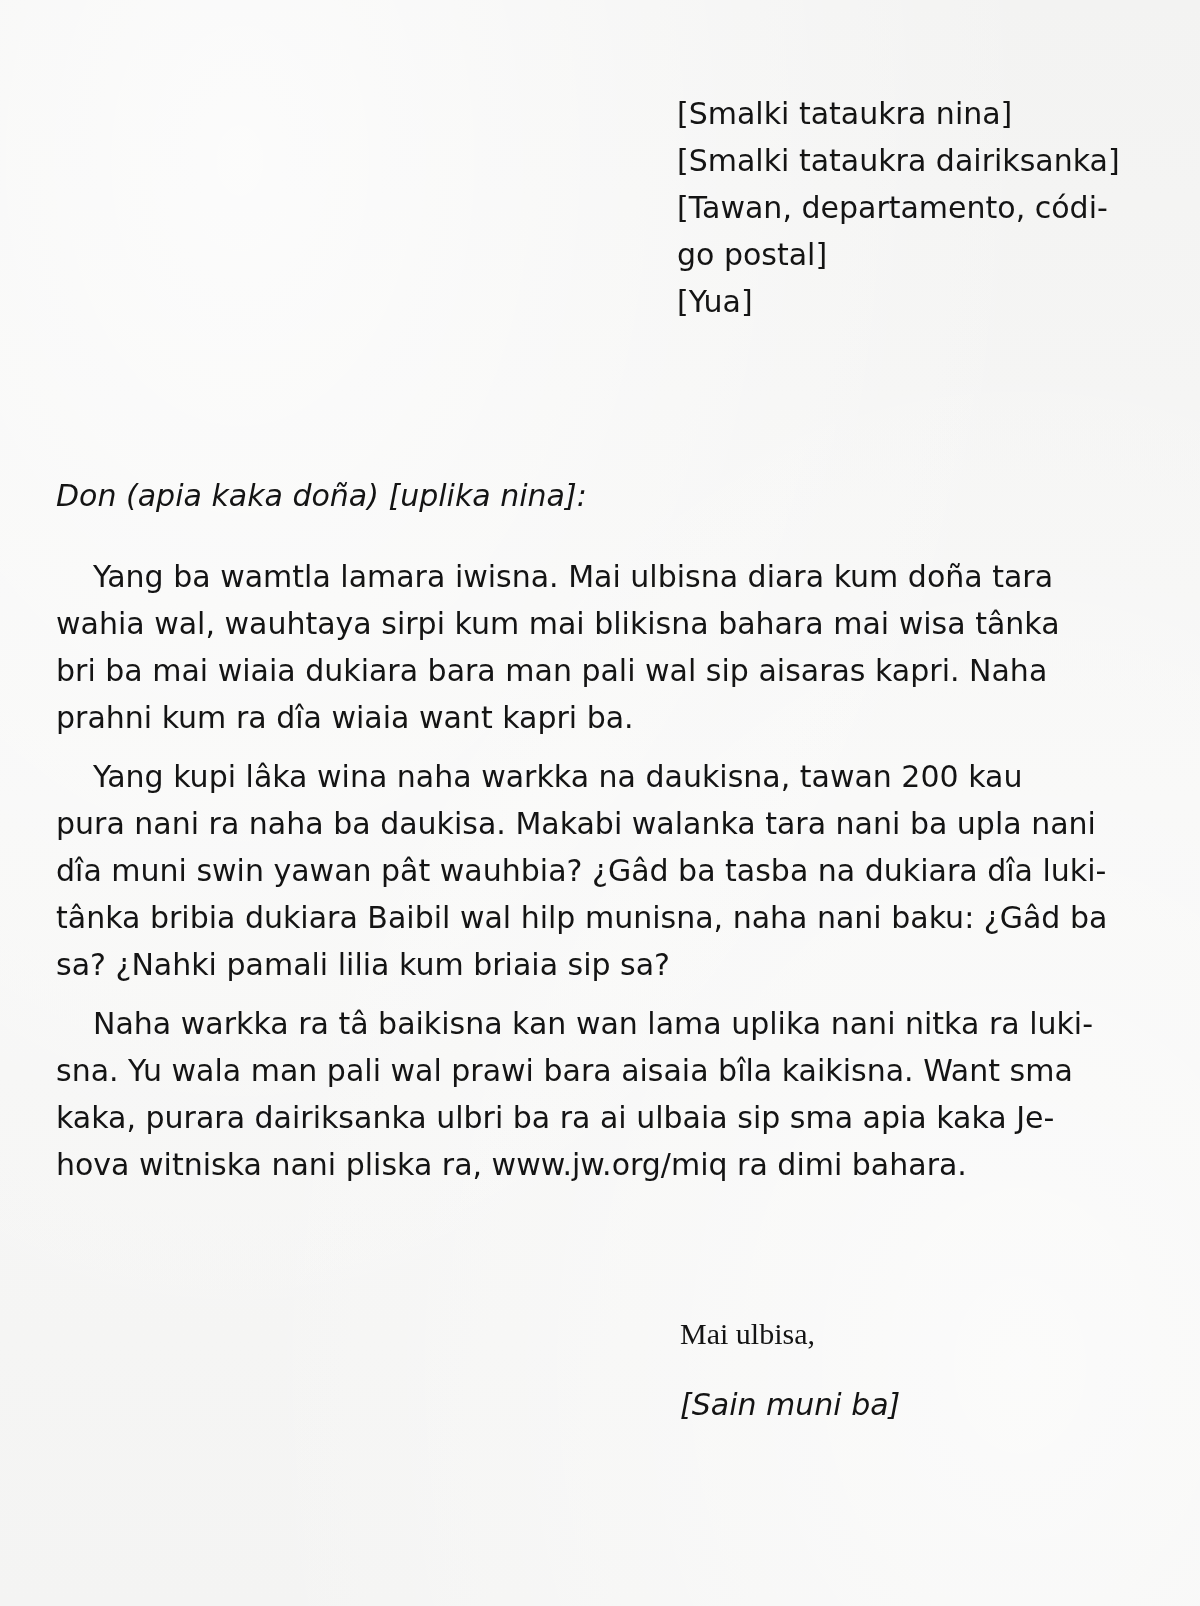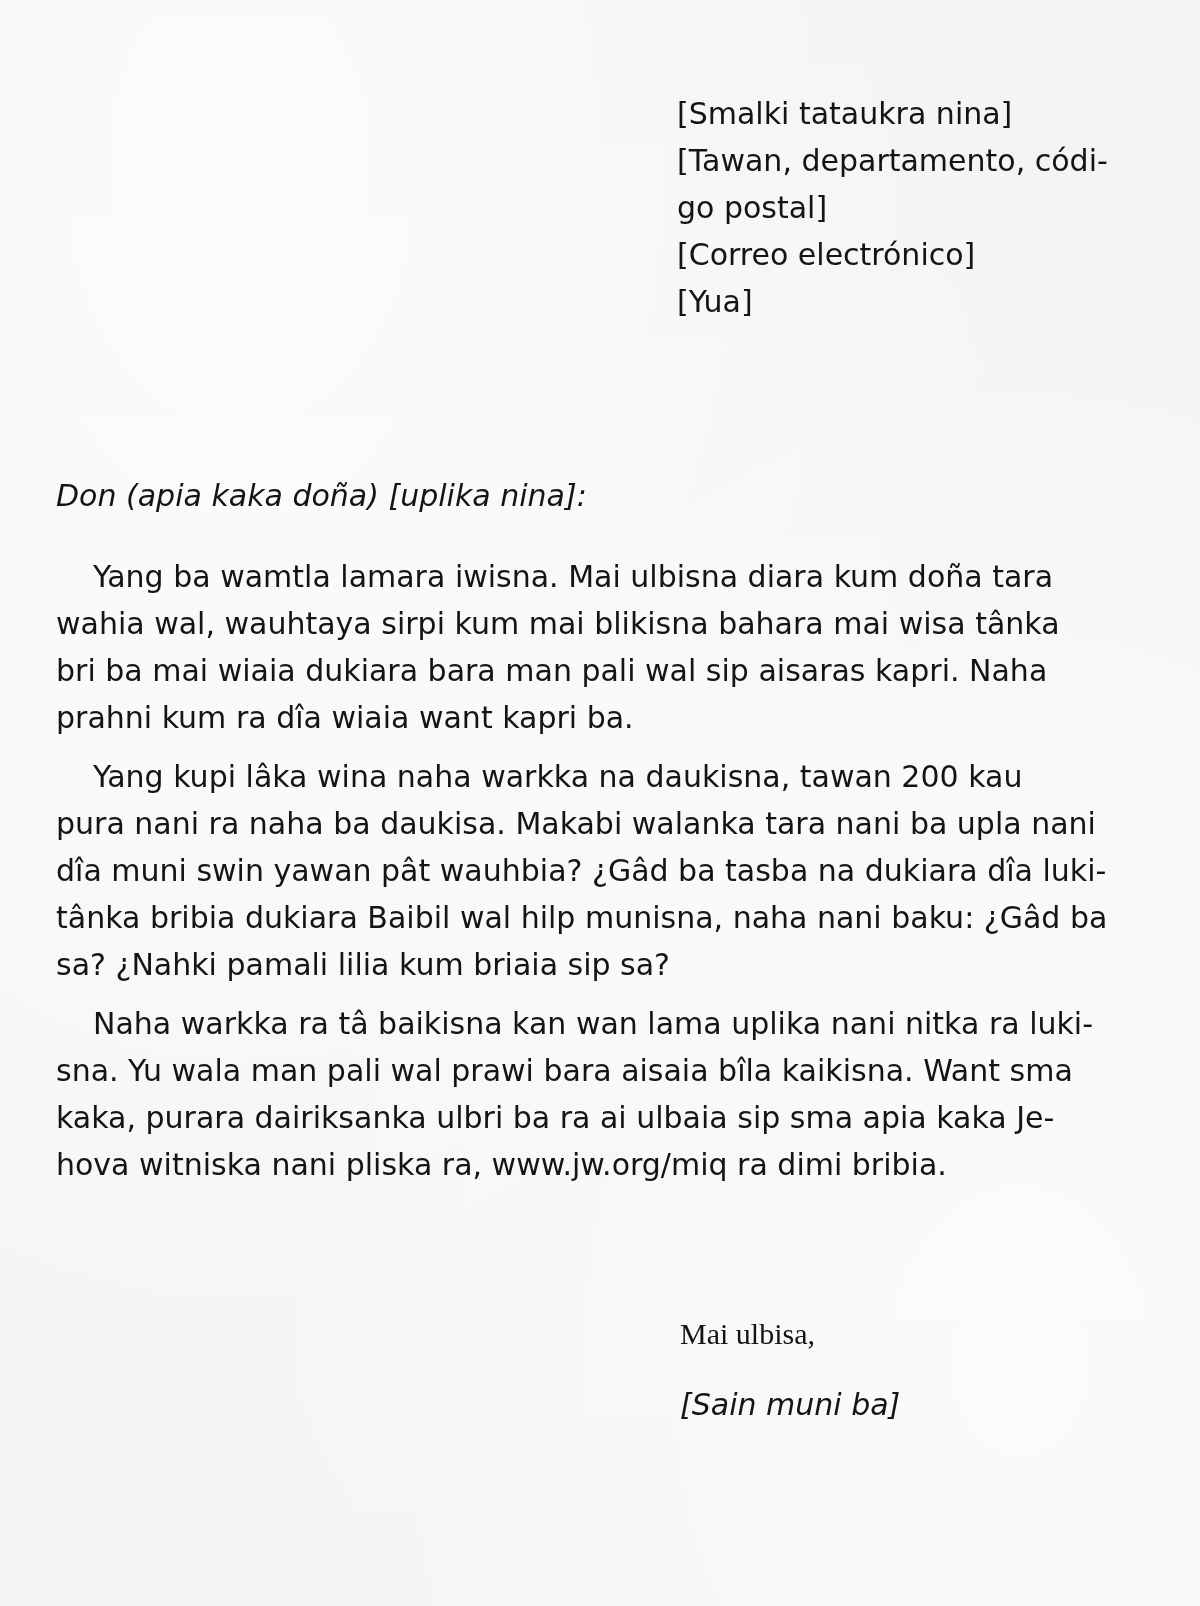--- a/index.html
+++ b/index.html
@@ -66,23 +66,23 @@
       font-style: italic;
     }
   </style>
 </head>
 <body>
 
 <div class="page">
 
   <div class="sender-block">
     <span class="line">[Smalki tataukra nina]</span>
+    <span class="line">[Smalki tataukra dairiksanka]</span>
     <span class="line">[Tawan, departamento, códi-</span>
     <span class="line">go postal]</span>
-    <span class="line">[Correo electrónico]</span>
     <span class="line">[Yua]</span>
   </div>
 
   <div class="salutation line">Don (apia kaka doña) [uplika nina]:</div>
 
   <div class="body">
     <div class="paragraph">
       <span class="line">Yang ba wamtla lamara iwisna. Mai ulbisna diara kum doña tara</span>
       <span class="line">wahia wal, wauhtaya sirpi kum mai blikisna bahara mai wisa tânka</span>
       <span class="line">bri ba mai wiaia dukiara bara man pali wal sip aisaras kapri. Naha</span>
@@ -92,20 +92,20 @@
       <span class="line">Yang kupi lâka wina naha warkka na daukisna, tawan 200 kau</span>
       <span class="line">pura nani ra naha ba daukisa. Makabi walanka tara nani ba upla nani</span>
       <span class="line">dîa muni swin yawan pât wauhbia? ¿Gâd ba tasba na dukiara dîa luki-</span>
       <span class="line">tânka bribia dukiara Baibil wal hilp munisna, naha nani baku: ¿Gâd ba</span>
       <span class="line">sa? ¿Nahki pamali lilia kum briaia sip sa?</span>
     </div>
     <div class="paragraph">
       <span class="line">Naha warkka ra tâ baikisna kan wan lama uplika nani nitka ra luki-</span>
       <span class="line">sna. Yu wala man pali wal prawi bara aisaia bîla kaikisna. Want sma</span>
       <span class="line">kaka, purara dairiksanka ulbri ba ra ai ulbaia sip sma apia kaka Je-</span>
-      <span class="line">hova witniska nani pliska ra, www.jw.org/miq ra dimi bribia.</span>
+      <span class="line">hova witniska nani pliska ra, www.jw.org/miq ra dimi bahara.</span>
     </div>
   </div>
 
   <div class="closing line">Mai ulbisa,</div>
   <div class="signature line">[Sain muni ba]</div>
 
 </div>
 
 </body></html>

